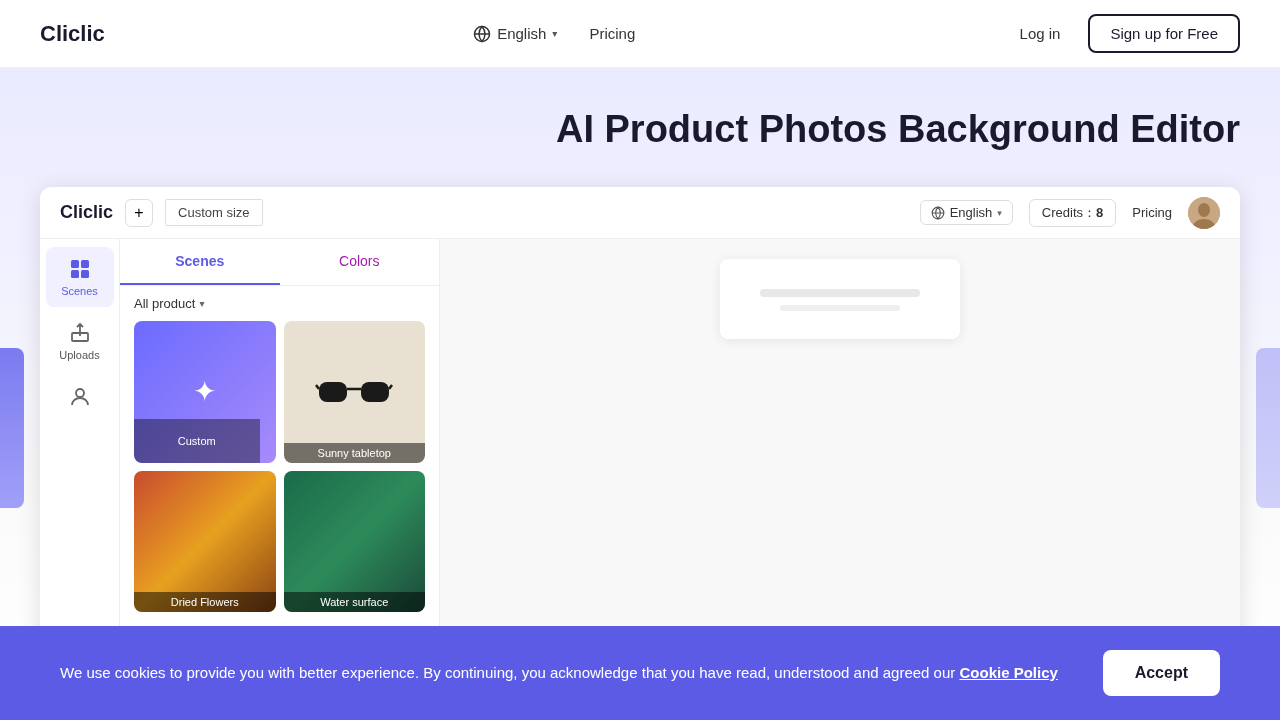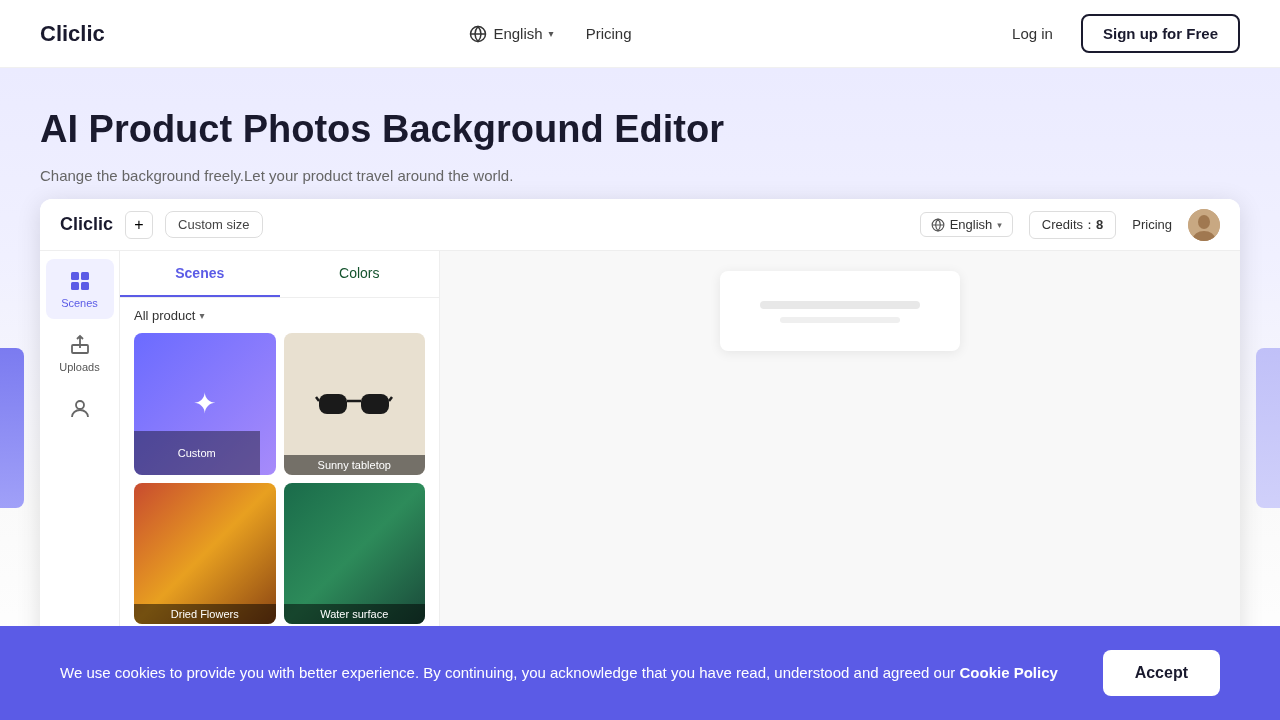--- a/index.html
+++ b/index.html
@@ -18,36 +18,36 @@
       background: none; border: none; cursor: pointer;
       font-size: 15px; color: #333;
     }
     .lang-btn svg { width: 18px; height: 18px; }
     .chevron { font-size: 10px; color: #555; }
     .pricing-link { font-size: 15px; color: #333; cursor: pointer; background: none; border: none; }
     .header-actions { display: flex; gap: 12px; }
     .login-btn { background: none; border: none; font-size: 15px; color: #333; cursor: pointer; padding: 8px 16px; }
     .signup-btn {
       background: #fff; border: 2px solid #1a1a2e; border-radius: 8px;
-      font-size: 15px; color: #1a1a2e; cursor: pointer; padding: 9px 20px; font-weight: 700;
+      font-size: 15px; color: #1a1a2e; cursor: pointer; padding: 9px 20px; font-weight: 400;
     }
 
     
     .editor-toolbar {
       display: flex; align-items: center; justify-content: space-between;
       padding: 10px 20px; background: #fff; border-bottom: 1px solid #eee; height: 52px;
     }
     .editor-left { display: flex; align-items: center; gap: 12px; }
     .editor-logo { font-size: 18px; font-weight: 700; color: #1a1a2e; }
     .add-btn {
       width: 28px; height: 28px; border: 1px solid #ddd; border-radius: 6px;
       background: none; cursor: pointer; font-size: 16px; display: flex; align-items: center; justify-content: center;
     }
     .custom-size-btn {
-      border: 1px solid #ddd; border-radius: 8px; padding: 5px 12px;
+      border: 1px solid #ddd; border-radius: 2px; padding: 5px 12px;
       font-size: 13px; color: #444; background: none; cursor: pointer;
     }
     .editor-right { display: flex; align-items: center; gap: 16px; }
     .editor-lang {
       display: flex; align-items: center; gap: 5px;
       font-size: 13px; color: #333; cursor: pointer;
       border: 1px solid #ddd; border-radius: 6px; padding: 4px 10px;
     }
     .credits-badge {
       border: 1px solid #ddd; border-radius: 6px; padding: 4px 12px;
@@ -76,21 +76,21 @@
     }
     .side-icon-item.active { background: #f0f0ff; }
     .side-icon-item svg { width: 24px; height: 24px; }
     .side-icon-label { font-size: 11px; color: #555; }
     .side-icon-item.active .side-icon-label { color: #5b5be6; }
 
     
     .scenes-panel { width: 320px; border-right: 1px solid #eee; background: #fff; overflow-y: auto; }
     .scenes-tabs { display: flex; border-bottom: 1px solid #eee; }
     .scene-tab {
-      flex: 1; text-align: center; padding: 14px; font-size: 14px; cursor: pointer; color: #14532d;
+      flex: 1; text-align: center; padding: 14px; font-size: 14px; cursor: pointer; color: #a21caf;
     }
     .scene-tab.active { color: #5b5be6; border-bottom: 2px solid #5b5be6; font-weight: 600; }
     .all-scenes { display: flex; align-items: center; gap: 4px; padding: 10px 14px; font-size: 13px; color: #333; cursor: pointer; }
     .scenes-grid { display: grid; grid-template-columns: 1fr 1fr; gap: 8px; padding: 0 14px 14px; }
     .scene-card {
       border-radius: 8px; overflow: hidden; cursor: pointer; position: relative;
       aspect-ratio: 1; background: #f5f5f5;
     }
     .scene-card-label {
       position: absolute; bottom: 0; left: 0; right: 0;
@@ -127,21 +127,21 @@
 
     
     .cookie-banner {
       position: fixed; bottom: 0; left: 0; right: 0;
       background: #5b5be6; color: #fff;
       padding: 24px 60px 24px 60px;
       display: flex; align-items: center; justify-content: space-between;
       z-index: 100;
     }
     .cookie-text { font-size: 15px; line-height: 1.5; flex: 1; }
-    .cookie-link { color: #fff; font-weight: 600; cursor: pointer; }
+    .cookie-link { color: #fff; font-weight: 600; text-decoration: underline; cursor: pointer; }
     .accept-btn {
       background: #fff; color: #1a1a2e; border: none; border-radius: 8px;
       padding: 14px 32px; font-size: 16px; font-weight: 600; cursor: pointer;
       margin-left: 40px; white-space: nowrap;
     }
 
     
     .left-accent {
       position: absolute; left: 0; top: 280px; width: 24px; height: 160px;
       background: linear-gradient(180deg, #7b7bf0 0%, #a0a0f8 100%);
@@ -174,23 +174,22 @@
     <button class="login-btn">Log in</button>
     <button class="signup-btn">Sign up for Free</button>
   </div>
 </header>
 
 <div style="background: linear-gradient(180deg, #ebebff 0%, #f0f0ff 30%, #fafafa 70%, #fff 100%); padding: 40px 40px 0; position: relative;">
 
   <div class="left-accent"></div>
   <div class="right-accent"></div>
 
-  <div style="text-align: left; margin-bottom: 15px;">
+  <div style="text-align: right; margin-bottom: 36px;">
     <h1 style="font-size: 38px; font-weight: 700; color: #1a1a2e; margin-bottom: 16px;">AI Product Photos Background Editor</h1>
-    <p style="font-size: 15px; color: #666;">Change the background freely.Let your product travel around the world.</p>
   </div>
 
   <div style="background: #fff; border-radius: 12px 12px 0 0; box-shadow: 0 4px 24px rgba(0,0,0,0.12); overflow: hidden; margin: 0 0px;">
 
     <div class="editor-toolbar">
       <div class="editor-left">
         <span class="editor-logo">Cliclic</span>
         <button class="add-btn">+</button>
         <button class="custom-size-btn">Custom size</button>
       </div>

